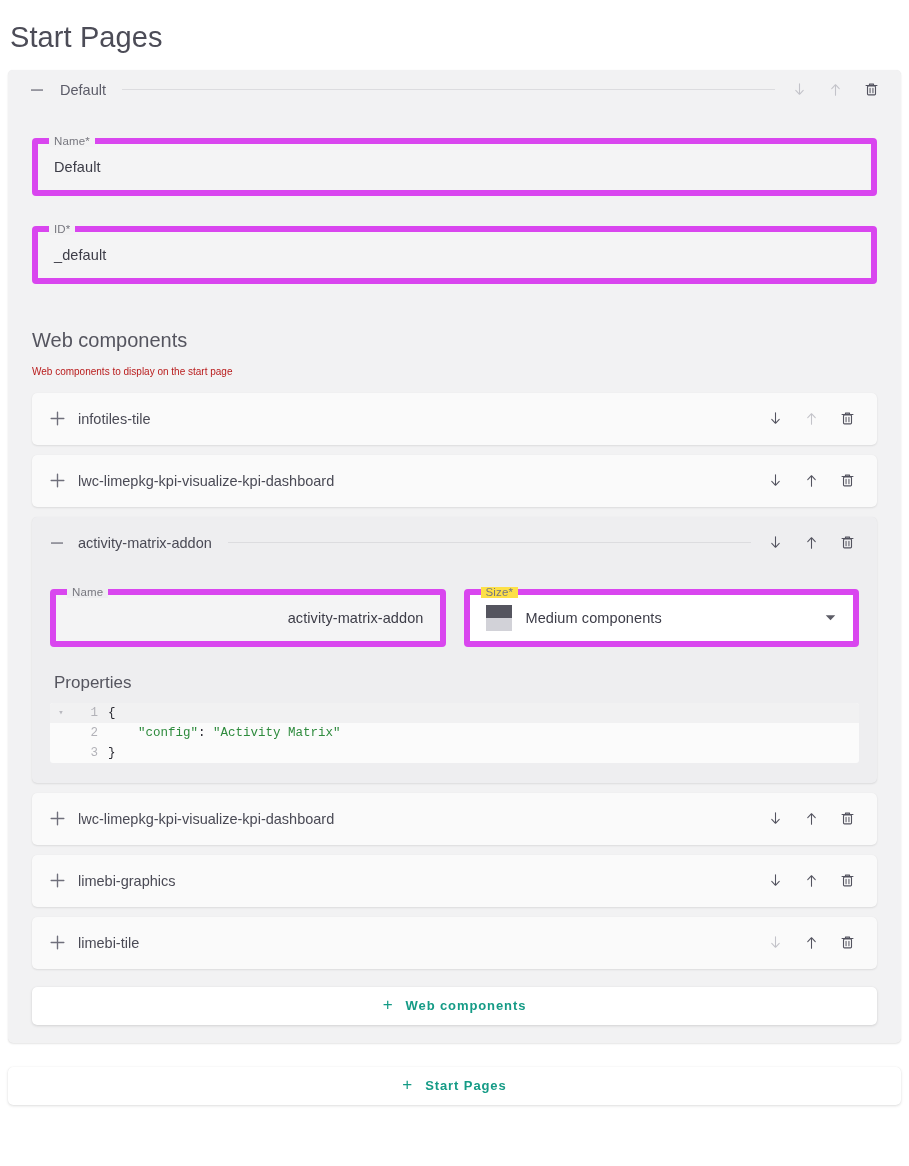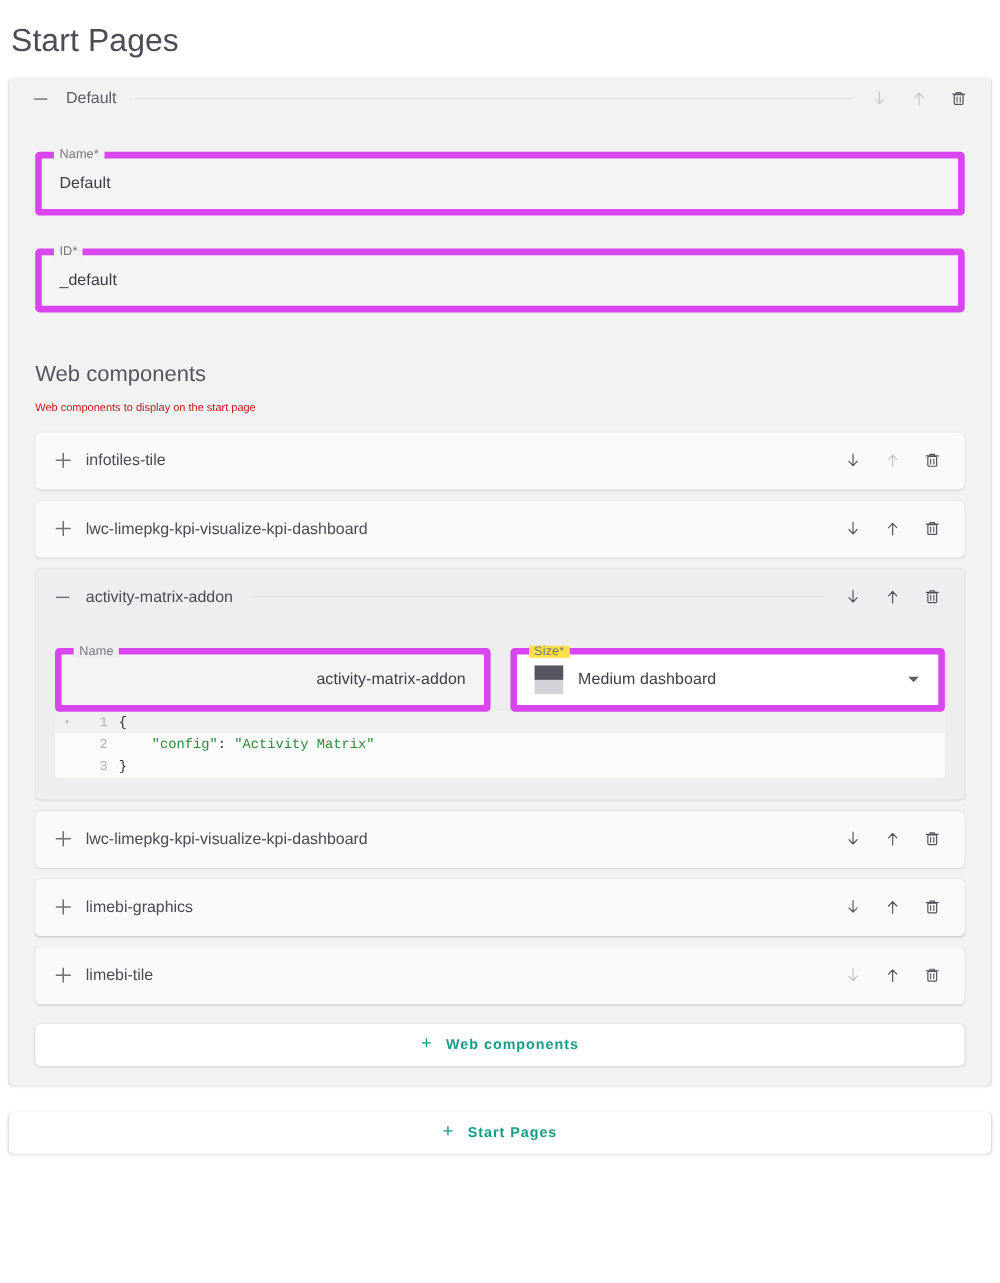--- a/index.html
+++ b/index.html
@@ -459,29 +459,30 @@
             <div class="comp-body">
               <div class="two-col">
                 <div class="field on-lgrey">
                   <span class="field-legend">Name</span>
                   <span class="field-value">activity-matrix-addon</span>
                 </div>
                 <div class="field white">
                   <span class="field-legend" style="background:#fde047">Size*</span>
                   <span class="select-inner">
                     <span class="size-swatch"></span>
-                    <span class="field-value">Medium dashboard</span>
+                    <span class="field-value">Medium components</span>
                     <span class="select-caret">
                       <svg width="13" height="13" viewBox="0 0 12 12">
                         <path d="M1.6 4 L6 8.6 L10.4 4 Z" fill="currentColor"></path>
                       </svg>
                     </span>
                   </span>
                 </div>
               </div>
+              <h3 class="props-title">Properties</h3>
               <div class="code-editor">
                 <div class="code-line active">
                   <span class="gutter-fold">▾</span>
                   <span class="gutter-num">1</span>
                   <span class="code-text"><span class="tok-punct">{</span></span>
                 </div>
                 <div class="code-line">
                   <span class="gutter-fold"></span>
                   <span class="gutter-num">2</span>
                   <span class="code-text"><span class="tok-punct">    </span><span class="tok-str">"config"</span><span class="tok-punct">: </span><span class="tok-str">"Activity Matrix"</span></span>

